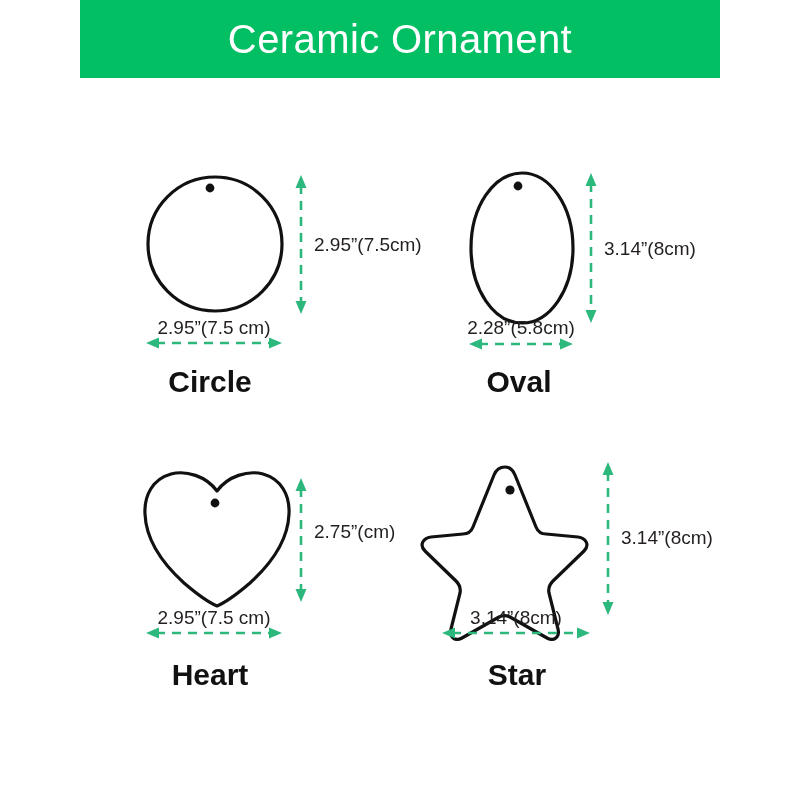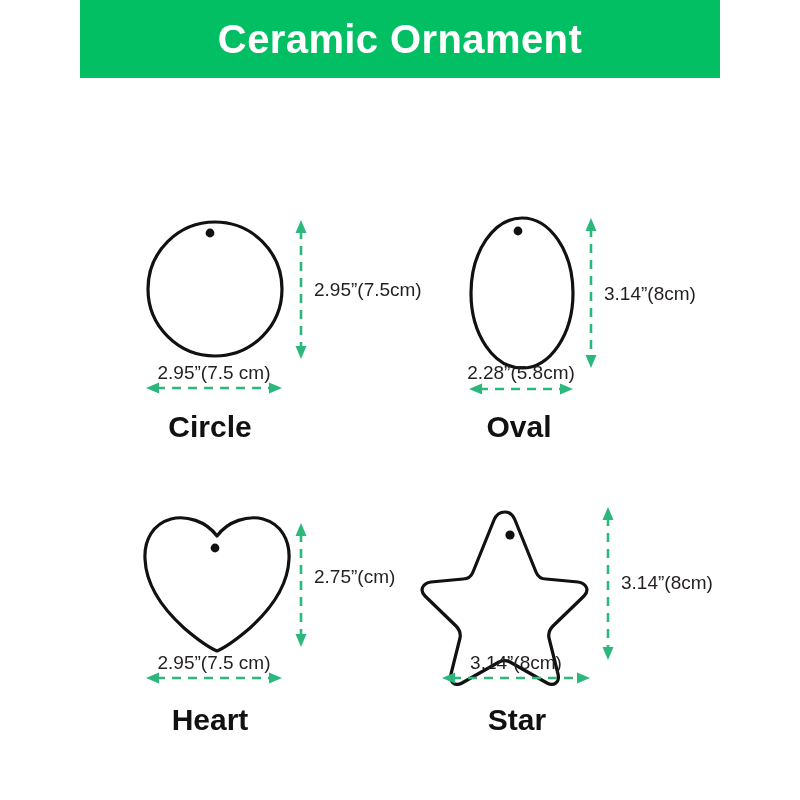--- a/index.html
+++ b/index.html
@@ -31,35 +31,34 @@
     height: 78px;
     background: #03bf63;
     display: flex;
     align-items: center;
     justify-content: center;
     box-sizing: border-box;
   }
   .banner-title {
     color: #ffffff;
     font-family: "Liberation Sans", sans-serif;
-    font-weight: bold;
+    font-weight: normal;
     font-size: 40px;
     letter-spacing: 0.4px;
     line-height: 1;
     white-space: nowrap;
   }
 
   
   .diagram {
     position: absolute;
     left: 0;
     top: 0;
     width: 800px;
     height: 568px;
-    margin-top: 45px;
   }
   .diagram svg {
     display: block;
   }
 
   .shape-outline {
     fill: #ffffff;
     stroke: #111111;
     stroke-width: 3.2;
     stroke-linejoin: round;

